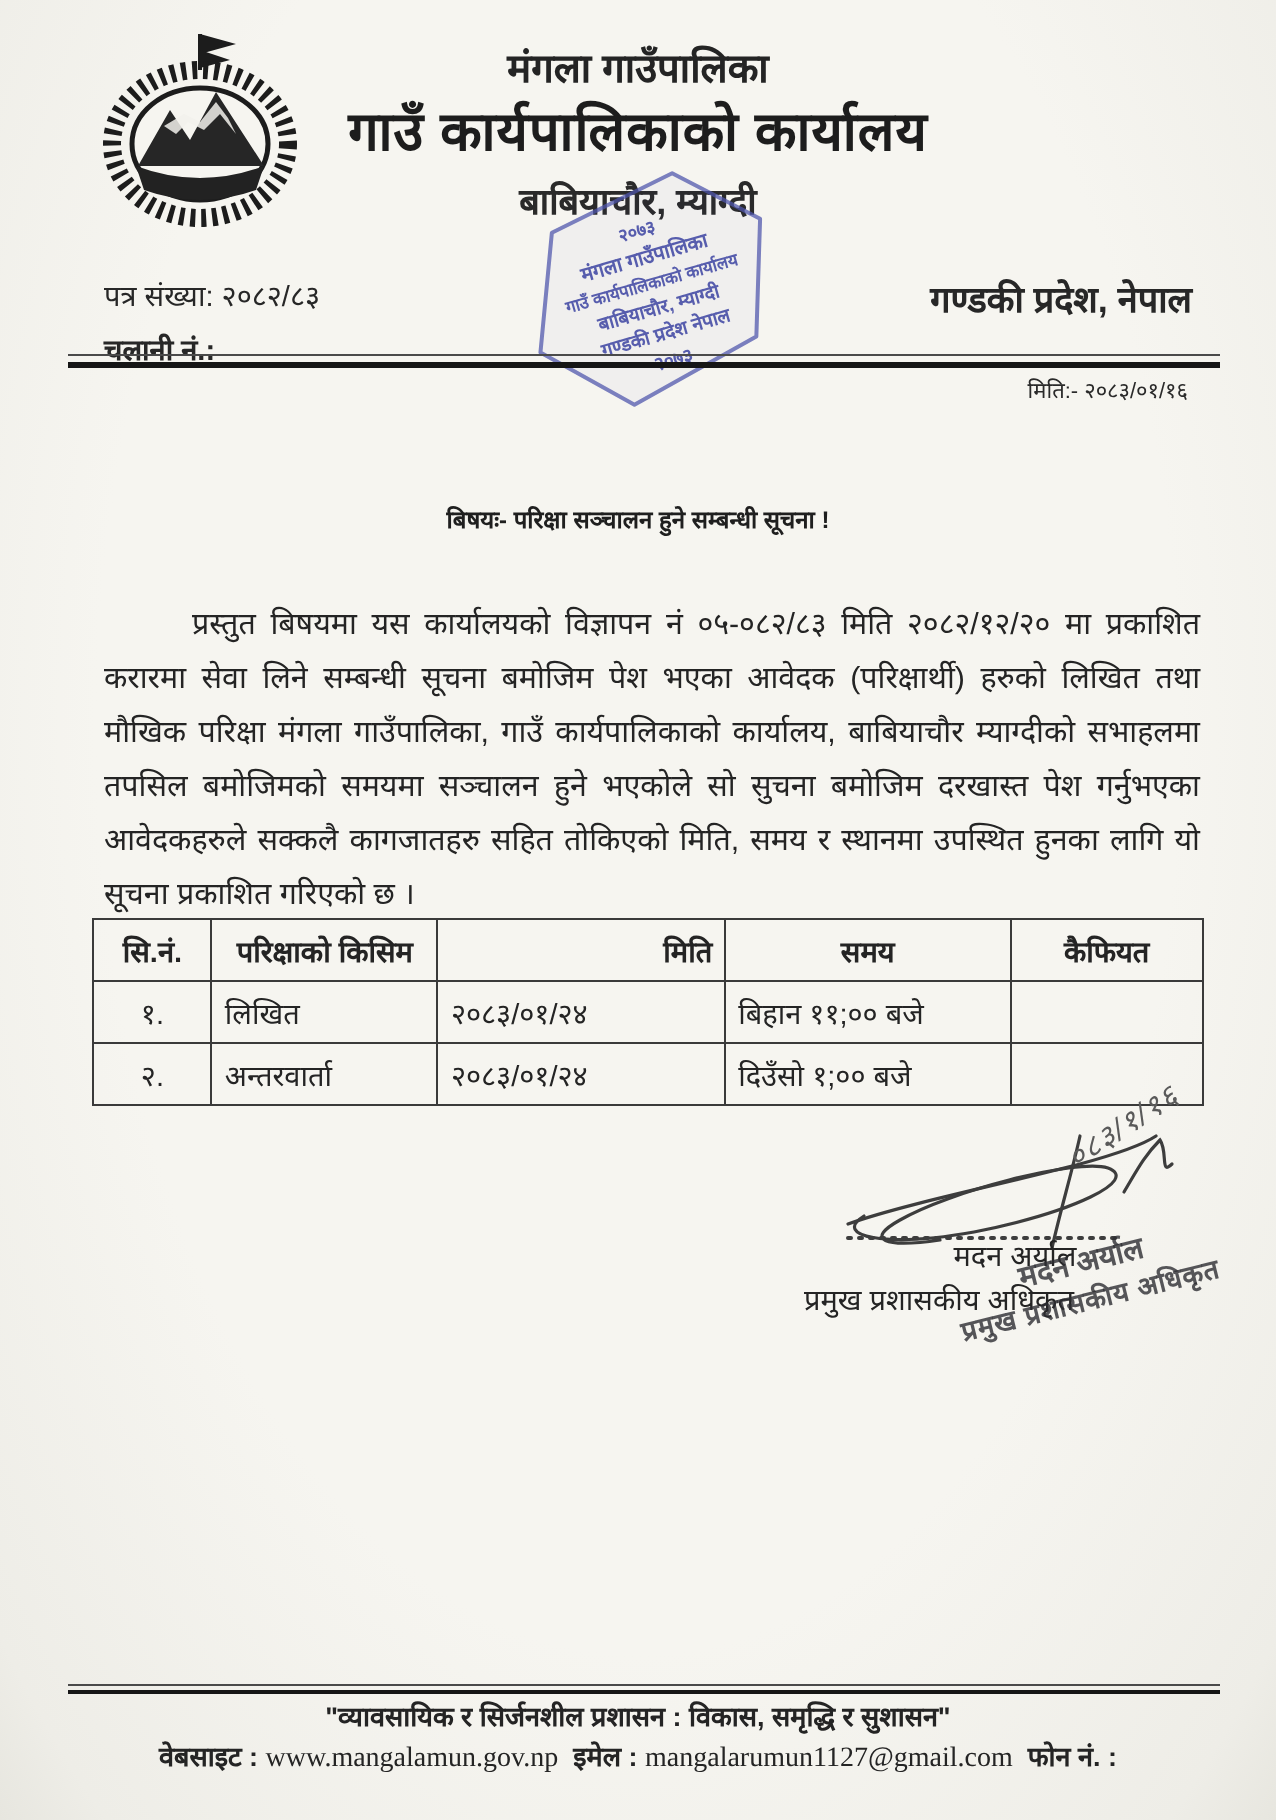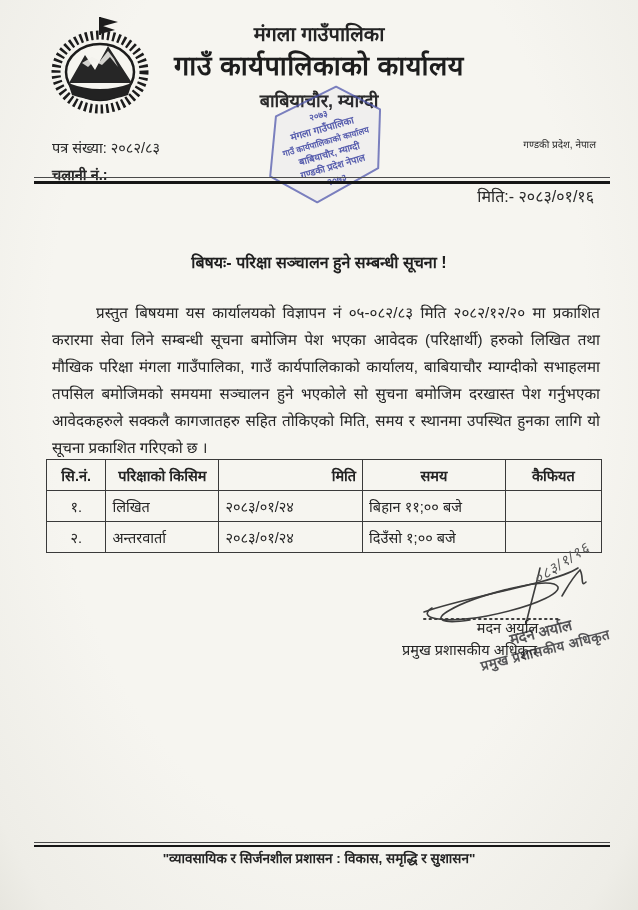--- a/index.html
+++ b/index.html
@@ -15,26 +15,26 @@
   }
   .abs{position:absolute;}
 
   
   .hdr-line1{left:0;right:0;top:20px;font-size:20px;font-weight:bold;text-align:center;color:#242424;}
   .hdr-line2{left:0;right:0;top:46px;font-size:27px;font-weight:bold;text-align:center;color:#1d1d1d;letter-spacing:.5px;}
   .hdr-line3{left:0;right:0;top:88px;font-size:18px;font-weight:bold;text-align:center;color:#2a2a2a;}
 
   .meta-left1{left:52px;top:137px;font-size:14.5px;font-weight:normal;color:#272727;}
   .meta-left2{left:52px;top:164px;font-size:14.5px;font-weight:bold;color:#272727;}
-  .meta-right{right:42px;top:137px;font-size:10px;font-weight:normal;color:#272727;}
+  .meta-right{right:42px;top:137px;font-size:18px;font-weight:bold;color:#272727;}
 
   .rule-top{left:34px;right:28px;top:177px;height:3px;border-top:1px solid #4a4a4a;border-bottom:3px solid #161616;}
-  .date-block{right:44px;top:184px;text-align:right;font-size:16px;line-height:25px;color:#2a2a2a;}
+  .date-block{right:44px;top:184px;text-align:right;font-size:11px;line-height:25px;color:#2a2a2a;}
 
-  .subject{left:0;right:0;top:251px;text-align:center;font-size:16px;font-weight:bold;color:#1f1f1f;}
+  .subject{left:0;right:0;top:251px;text-align:center;font-size:12px;font-weight:bold;color:#1f1f1f;}
 
   .body-par{
     left:52px;right:38px;top:299px;
     font-size:15.2px;line-height:27px;text-align:justify;
     text-indent:44px;color:#242424;
   }
 
   .tapasil{left:0;right:0;top:437px;text-align:center;font-size:15px;font-weight:bold;color:#242424;}
 
   table.sched{
@@ -170,14 +170,21 @@
   <div class="abs sig-handwrite">०८३/१/१६</div>
   <div class="abs sig-name">मदन अर्याल</div>
   <div class="abs sig-title">प्रमुख प्रशासकीय अधिकृत</div>
   <div class="abs sig-stamp">
     <div class="l1">मदन अर्याल</div>
     <div class="l2">प्रमुख प्रशासकीय अधिकृत</div>
   </div>
 
   <div class="abs rule-bottom"></div>
   <div class="abs motto">"व्यावसायिक र सिर्जनशील प्रशासन : विकास, समृद्धि र सुशासन"</div>
+  <div class="abs contact">
+    <span class="lbl">वेबसाइट :</span>
+    <span class="latin">www.mangalamun.gov.np</span>&nbsp;
+    <span class="lbl">इमेल :</span>
+    <span class="latin">mangalarumun1127@gmail.com</span>&nbsp;
+    <span class="lbl">फोन नं. :</span>
+  </div>
 
 </div>
 
 </body></html>

